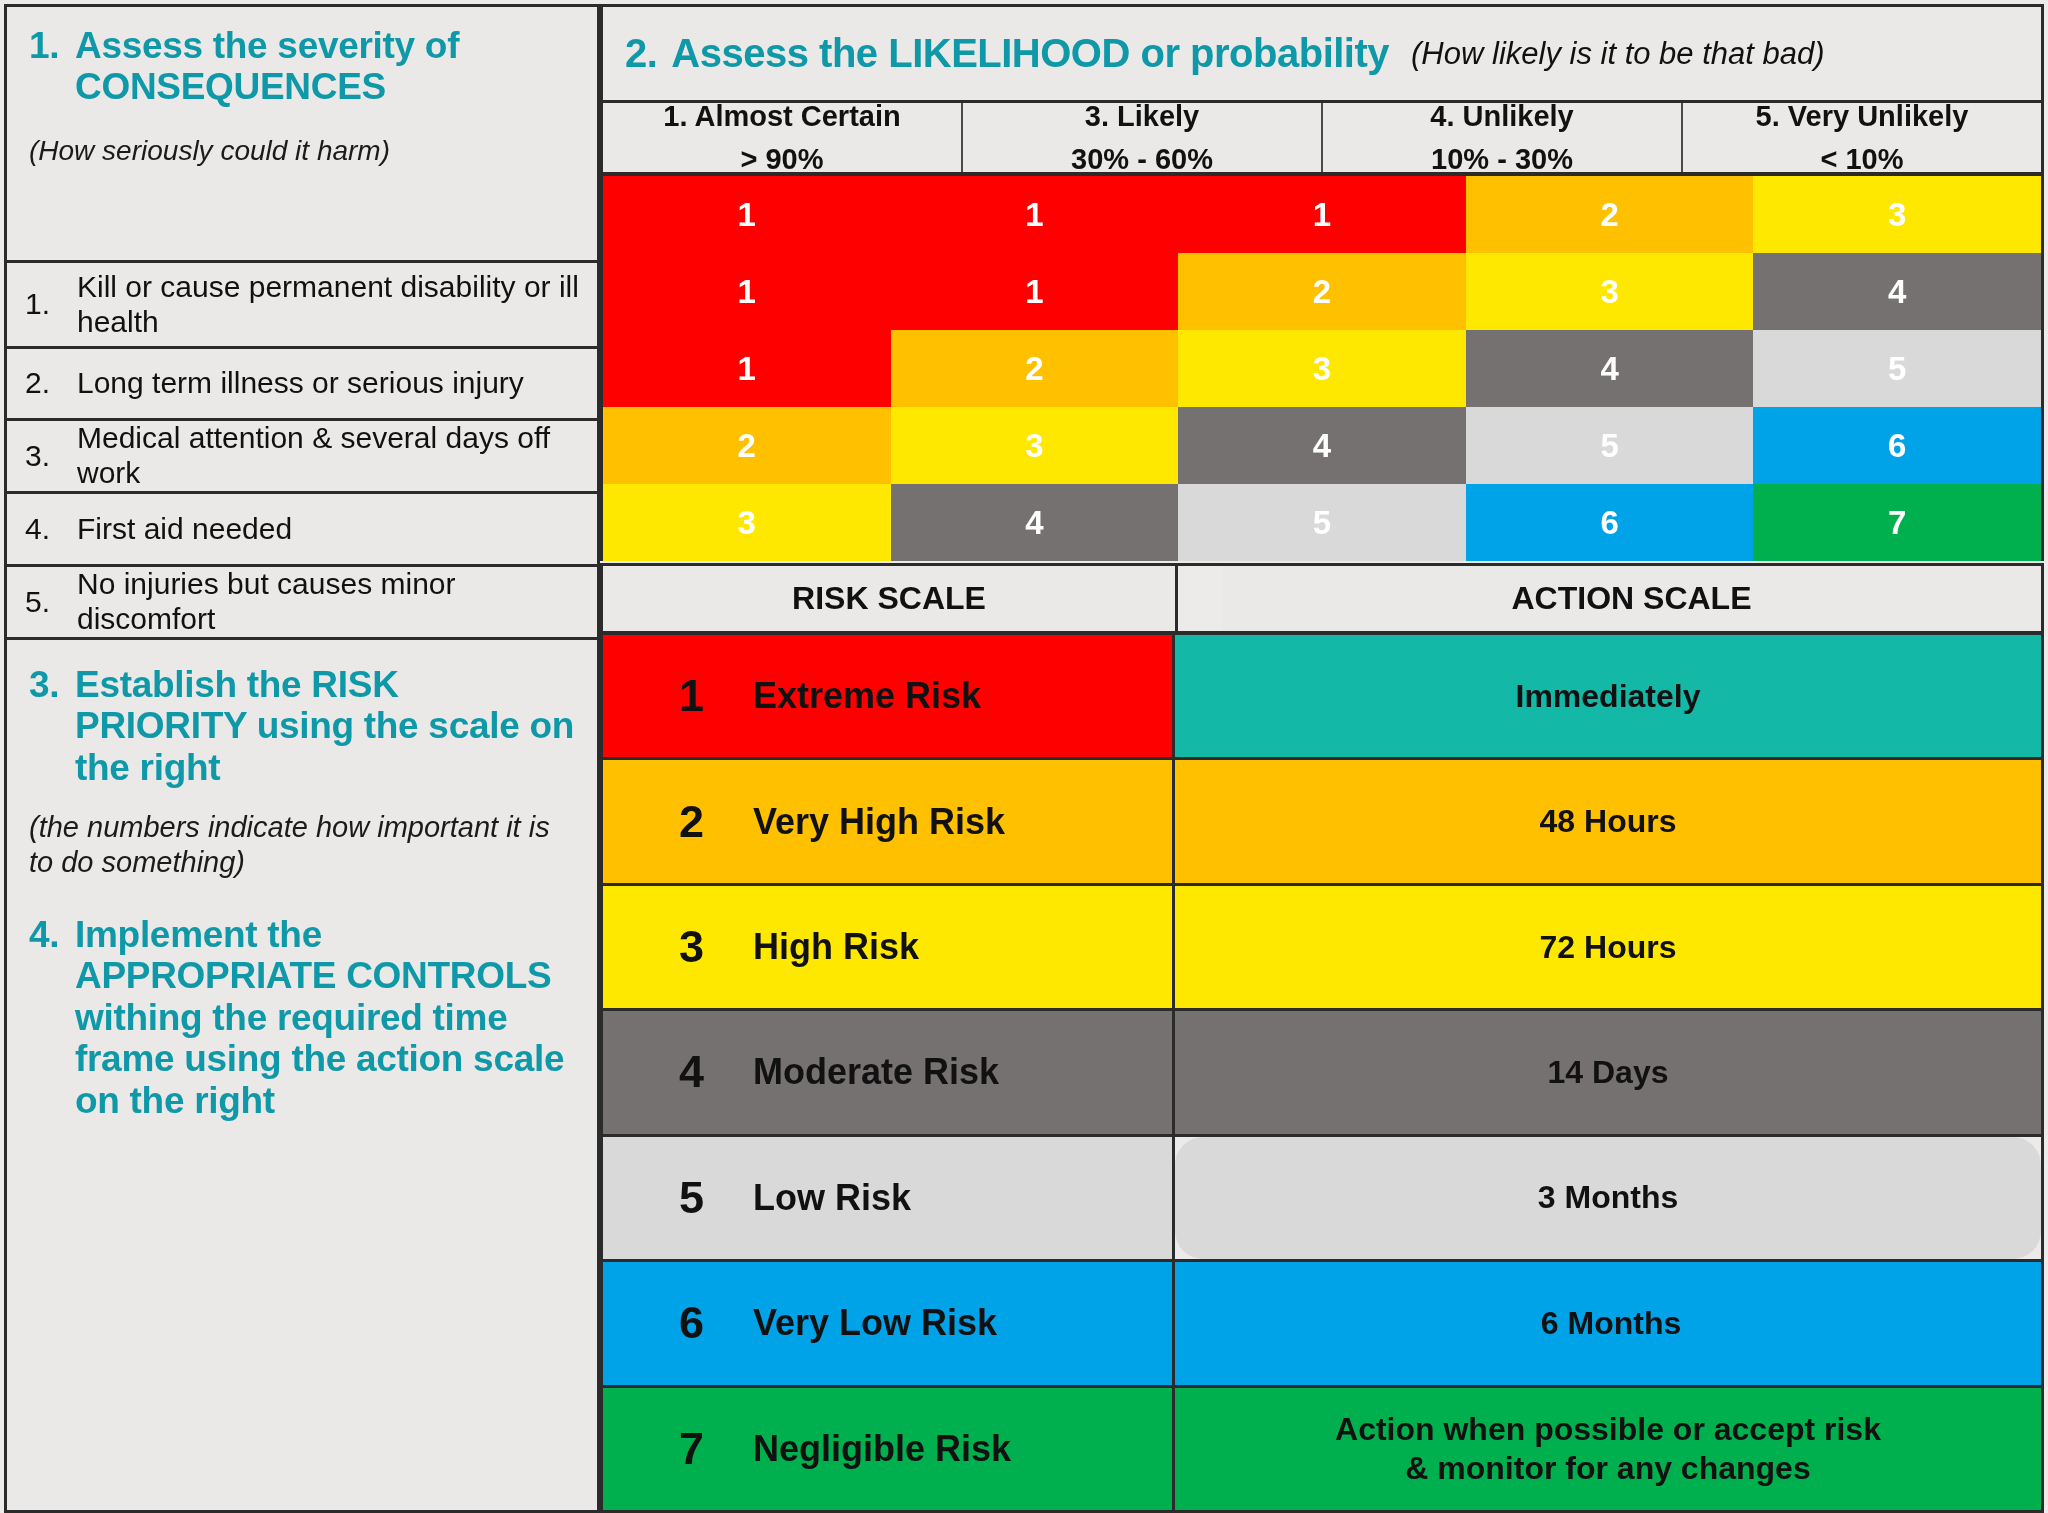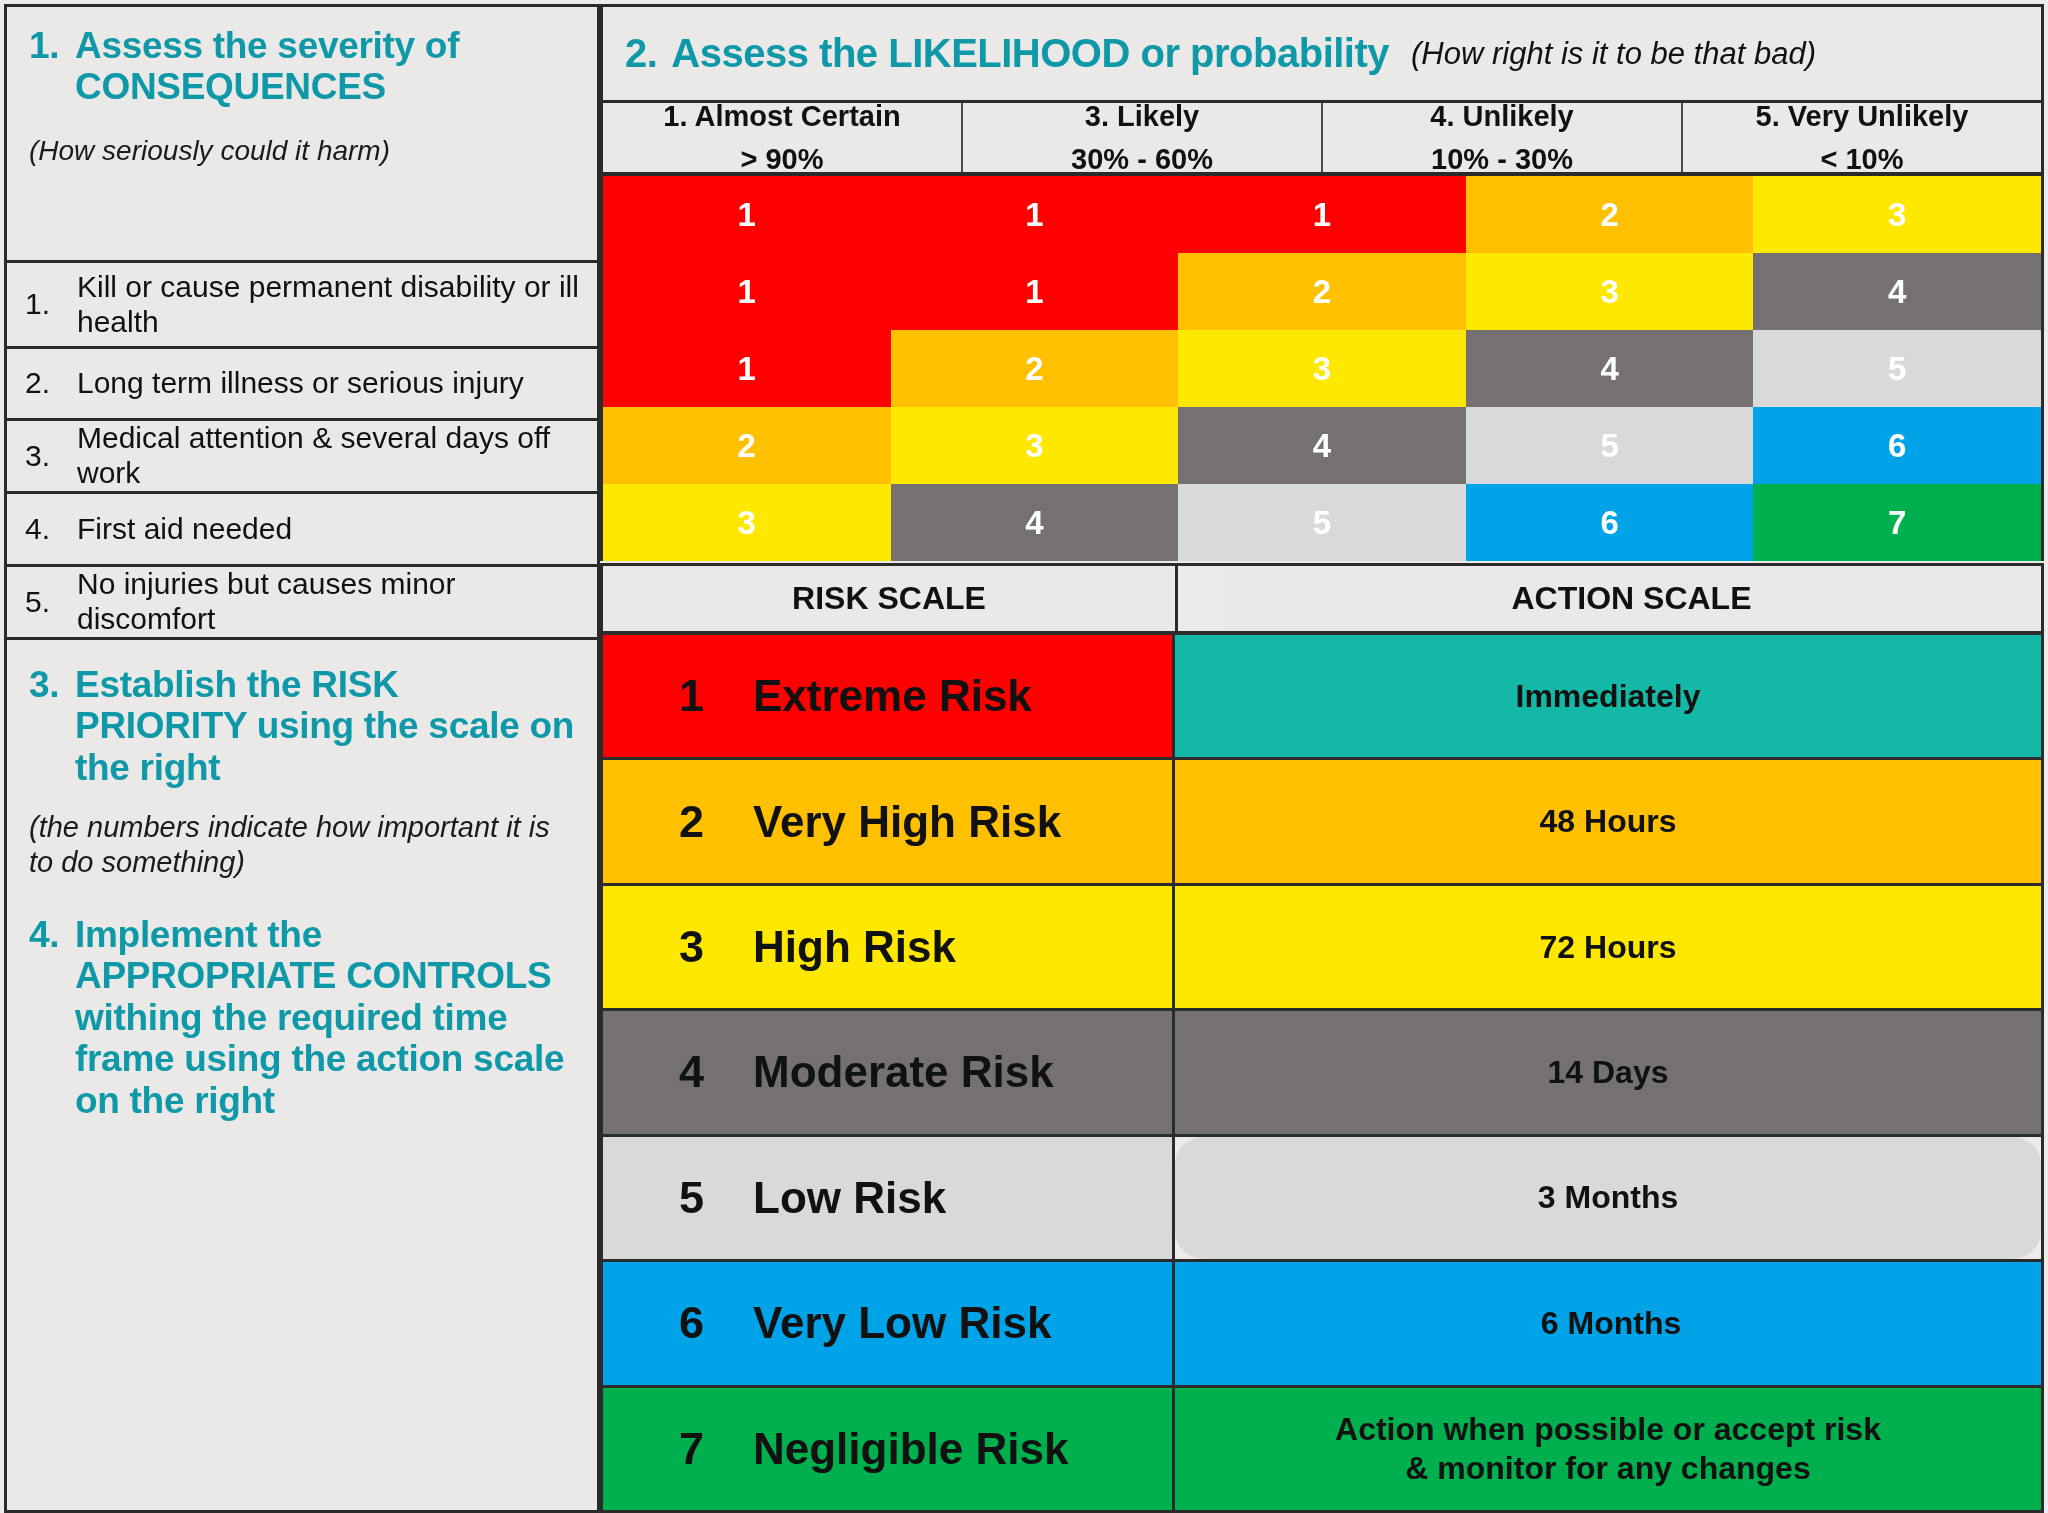--- a/index.html
+++ b/index.html
@@ -177,21 +177,21 @@
     flex:0 0 572px;
     display:flex;align-items:center;
     border-right:3px solid #2B2B2B;
     box-sizing:border-box;
     padding-left:76px;
   }
   .s-num{
     font-size:45px;font-weight:bold;color:#111;
     width:74px;flex:0 0 74px;
   }
-  .s-label{font-size:44px;font-weight:bold;color:#111;}
+  .s-label{font-size:36px;font-weight:bold;color:#111;}
   .s-right{
     flex:1;
     display:flex;align-items:center;justify-content:center;
     text-align:center;
     font-size:32px;font-weight:bold;color:#111;
     line-height:1.22;
     box-sizing:border-box;
     padding:0 10px;
   }
 </style>
@@ -246,21 +246,21 @@
       </div>
     </div>
 
   </div>
 
   <div class="right-col">
 
     <div class="like-title">
       <span class="main">2.</span>
       <span class="main" style="margin-left:14px">Assess the LIKELIHOOD or probability</span>
-      <span class="sub">(How right is it to be that bad)</span>
+      <span class="sub">(How likely is it to be that bad)</span>
     </div>
 
     <div class="like-head">
       <div class="like-cell">
         <span>1. Almost Certain</span>
         <span>&gt; 90%</span>
       </div>
       <div class="like-cell">
         <span>3. Likely</span>
         <span>30% - 60%</span>

